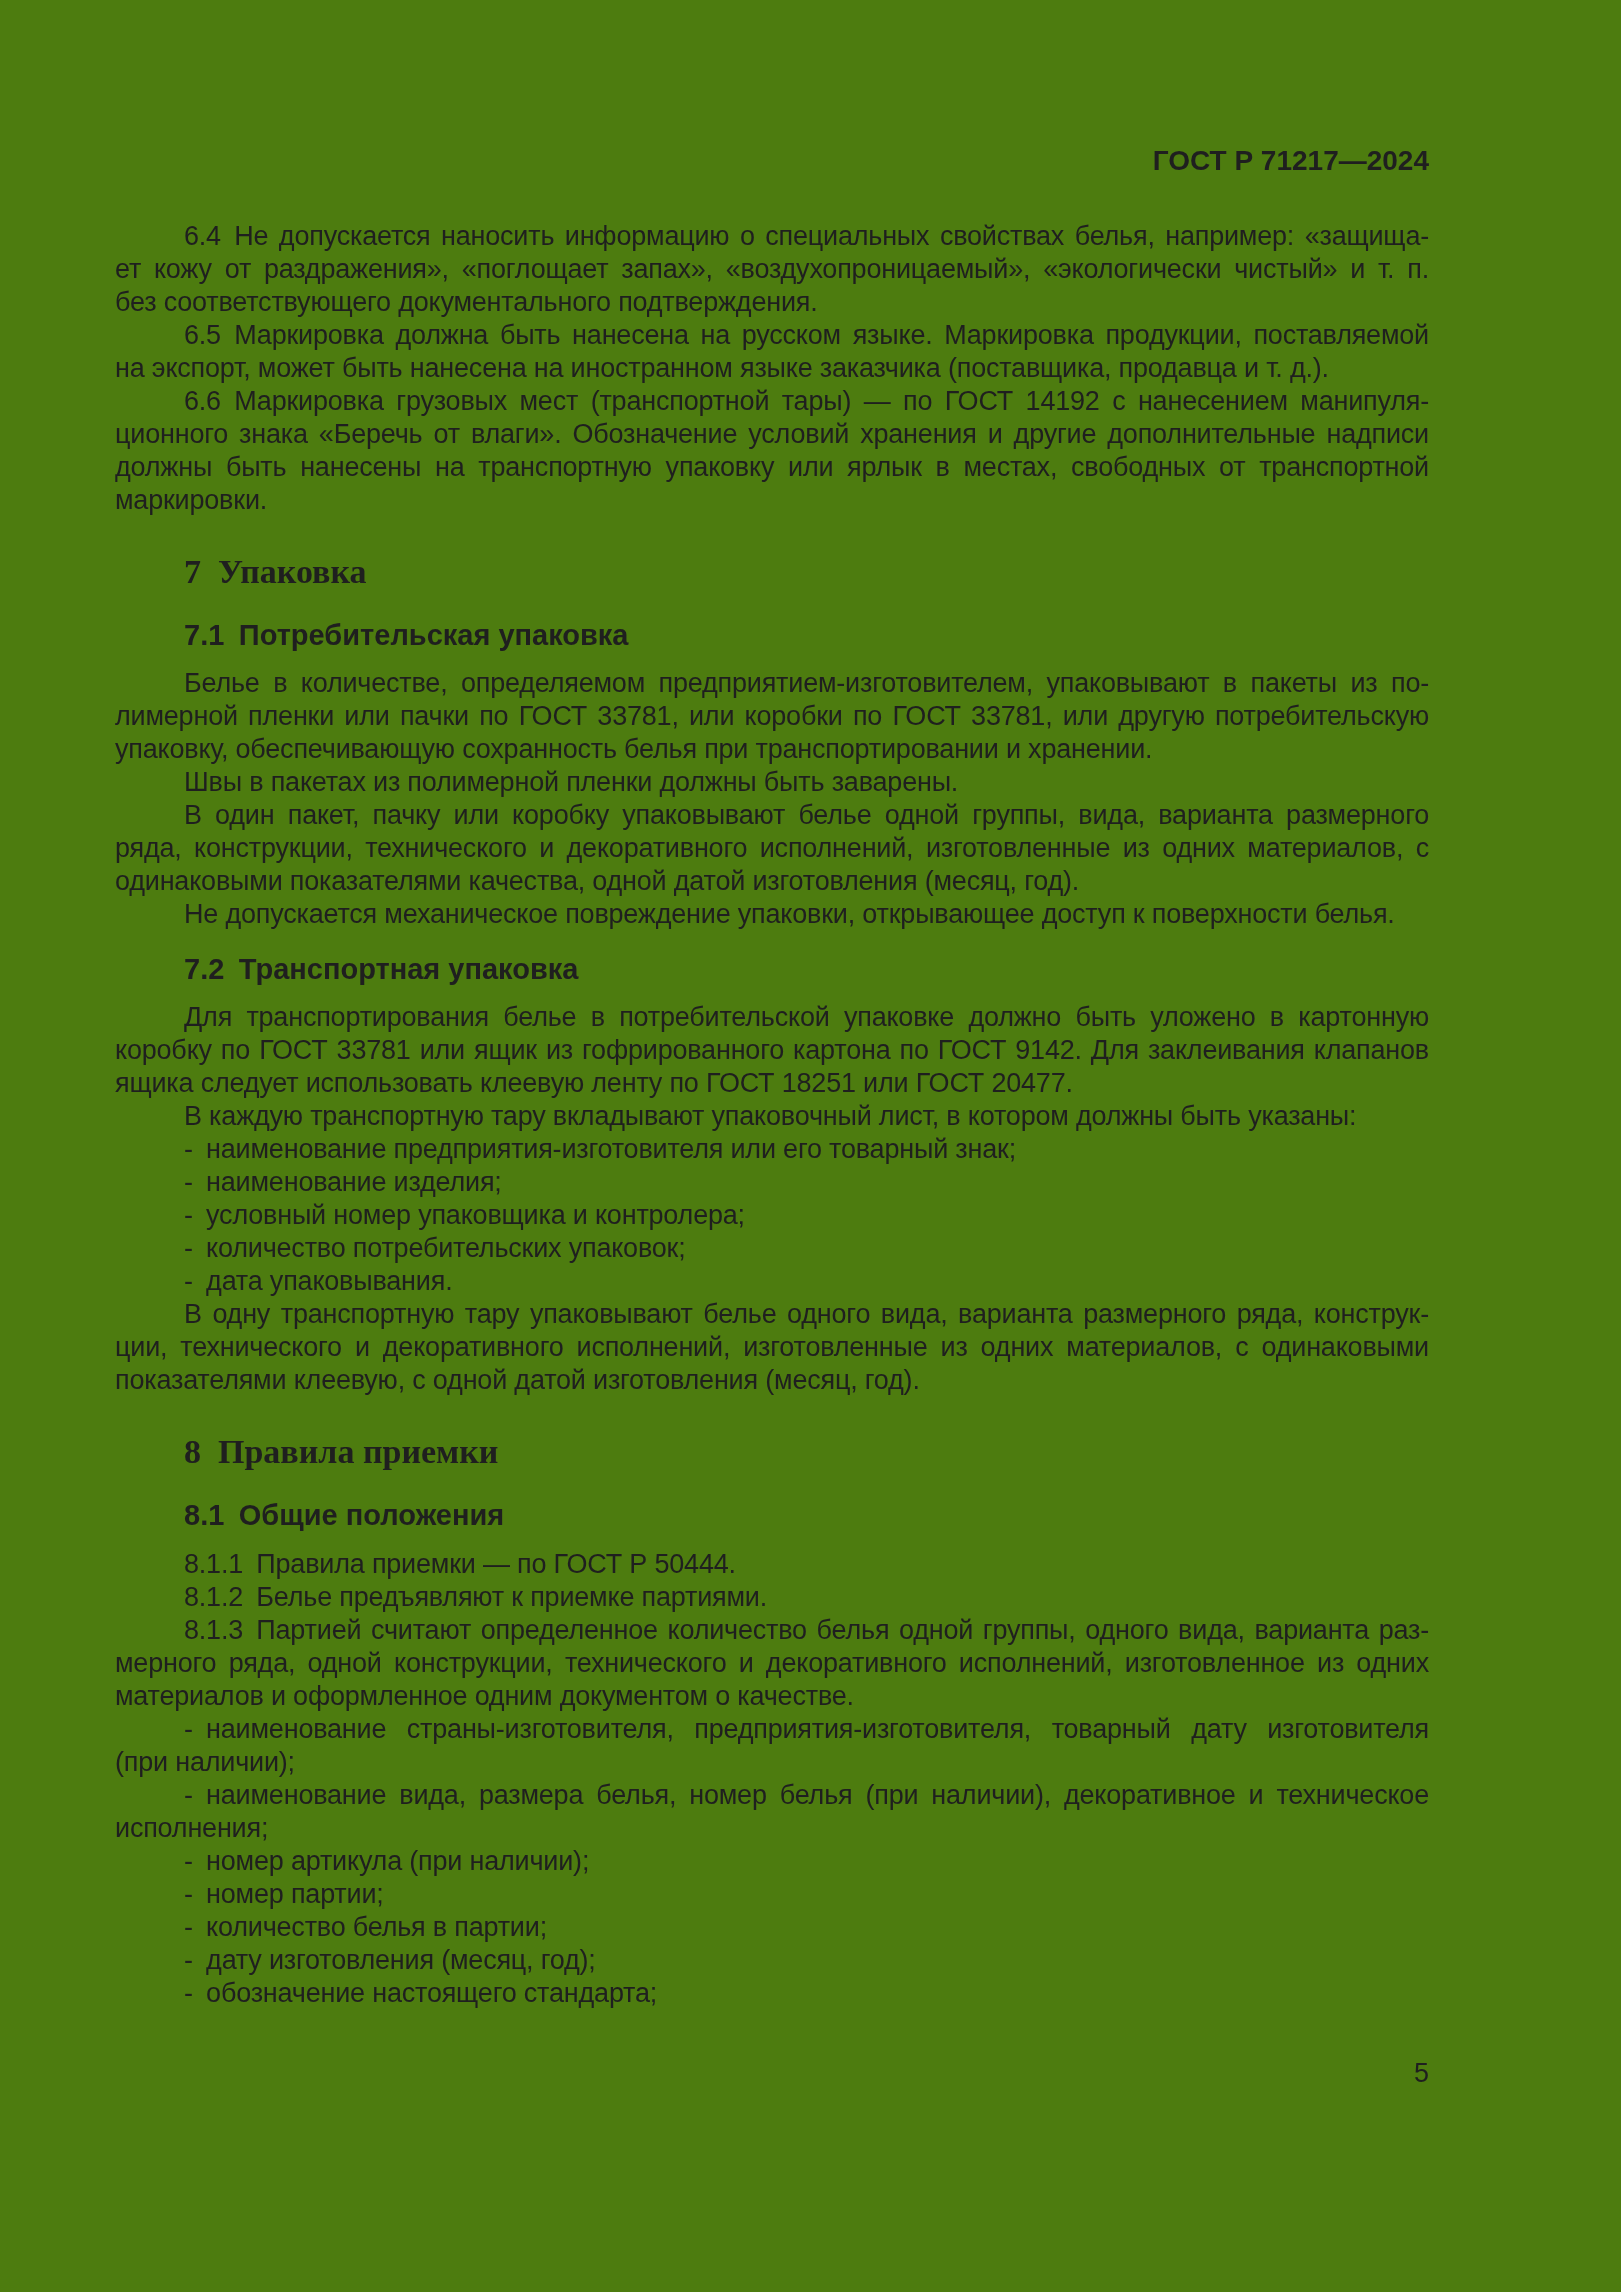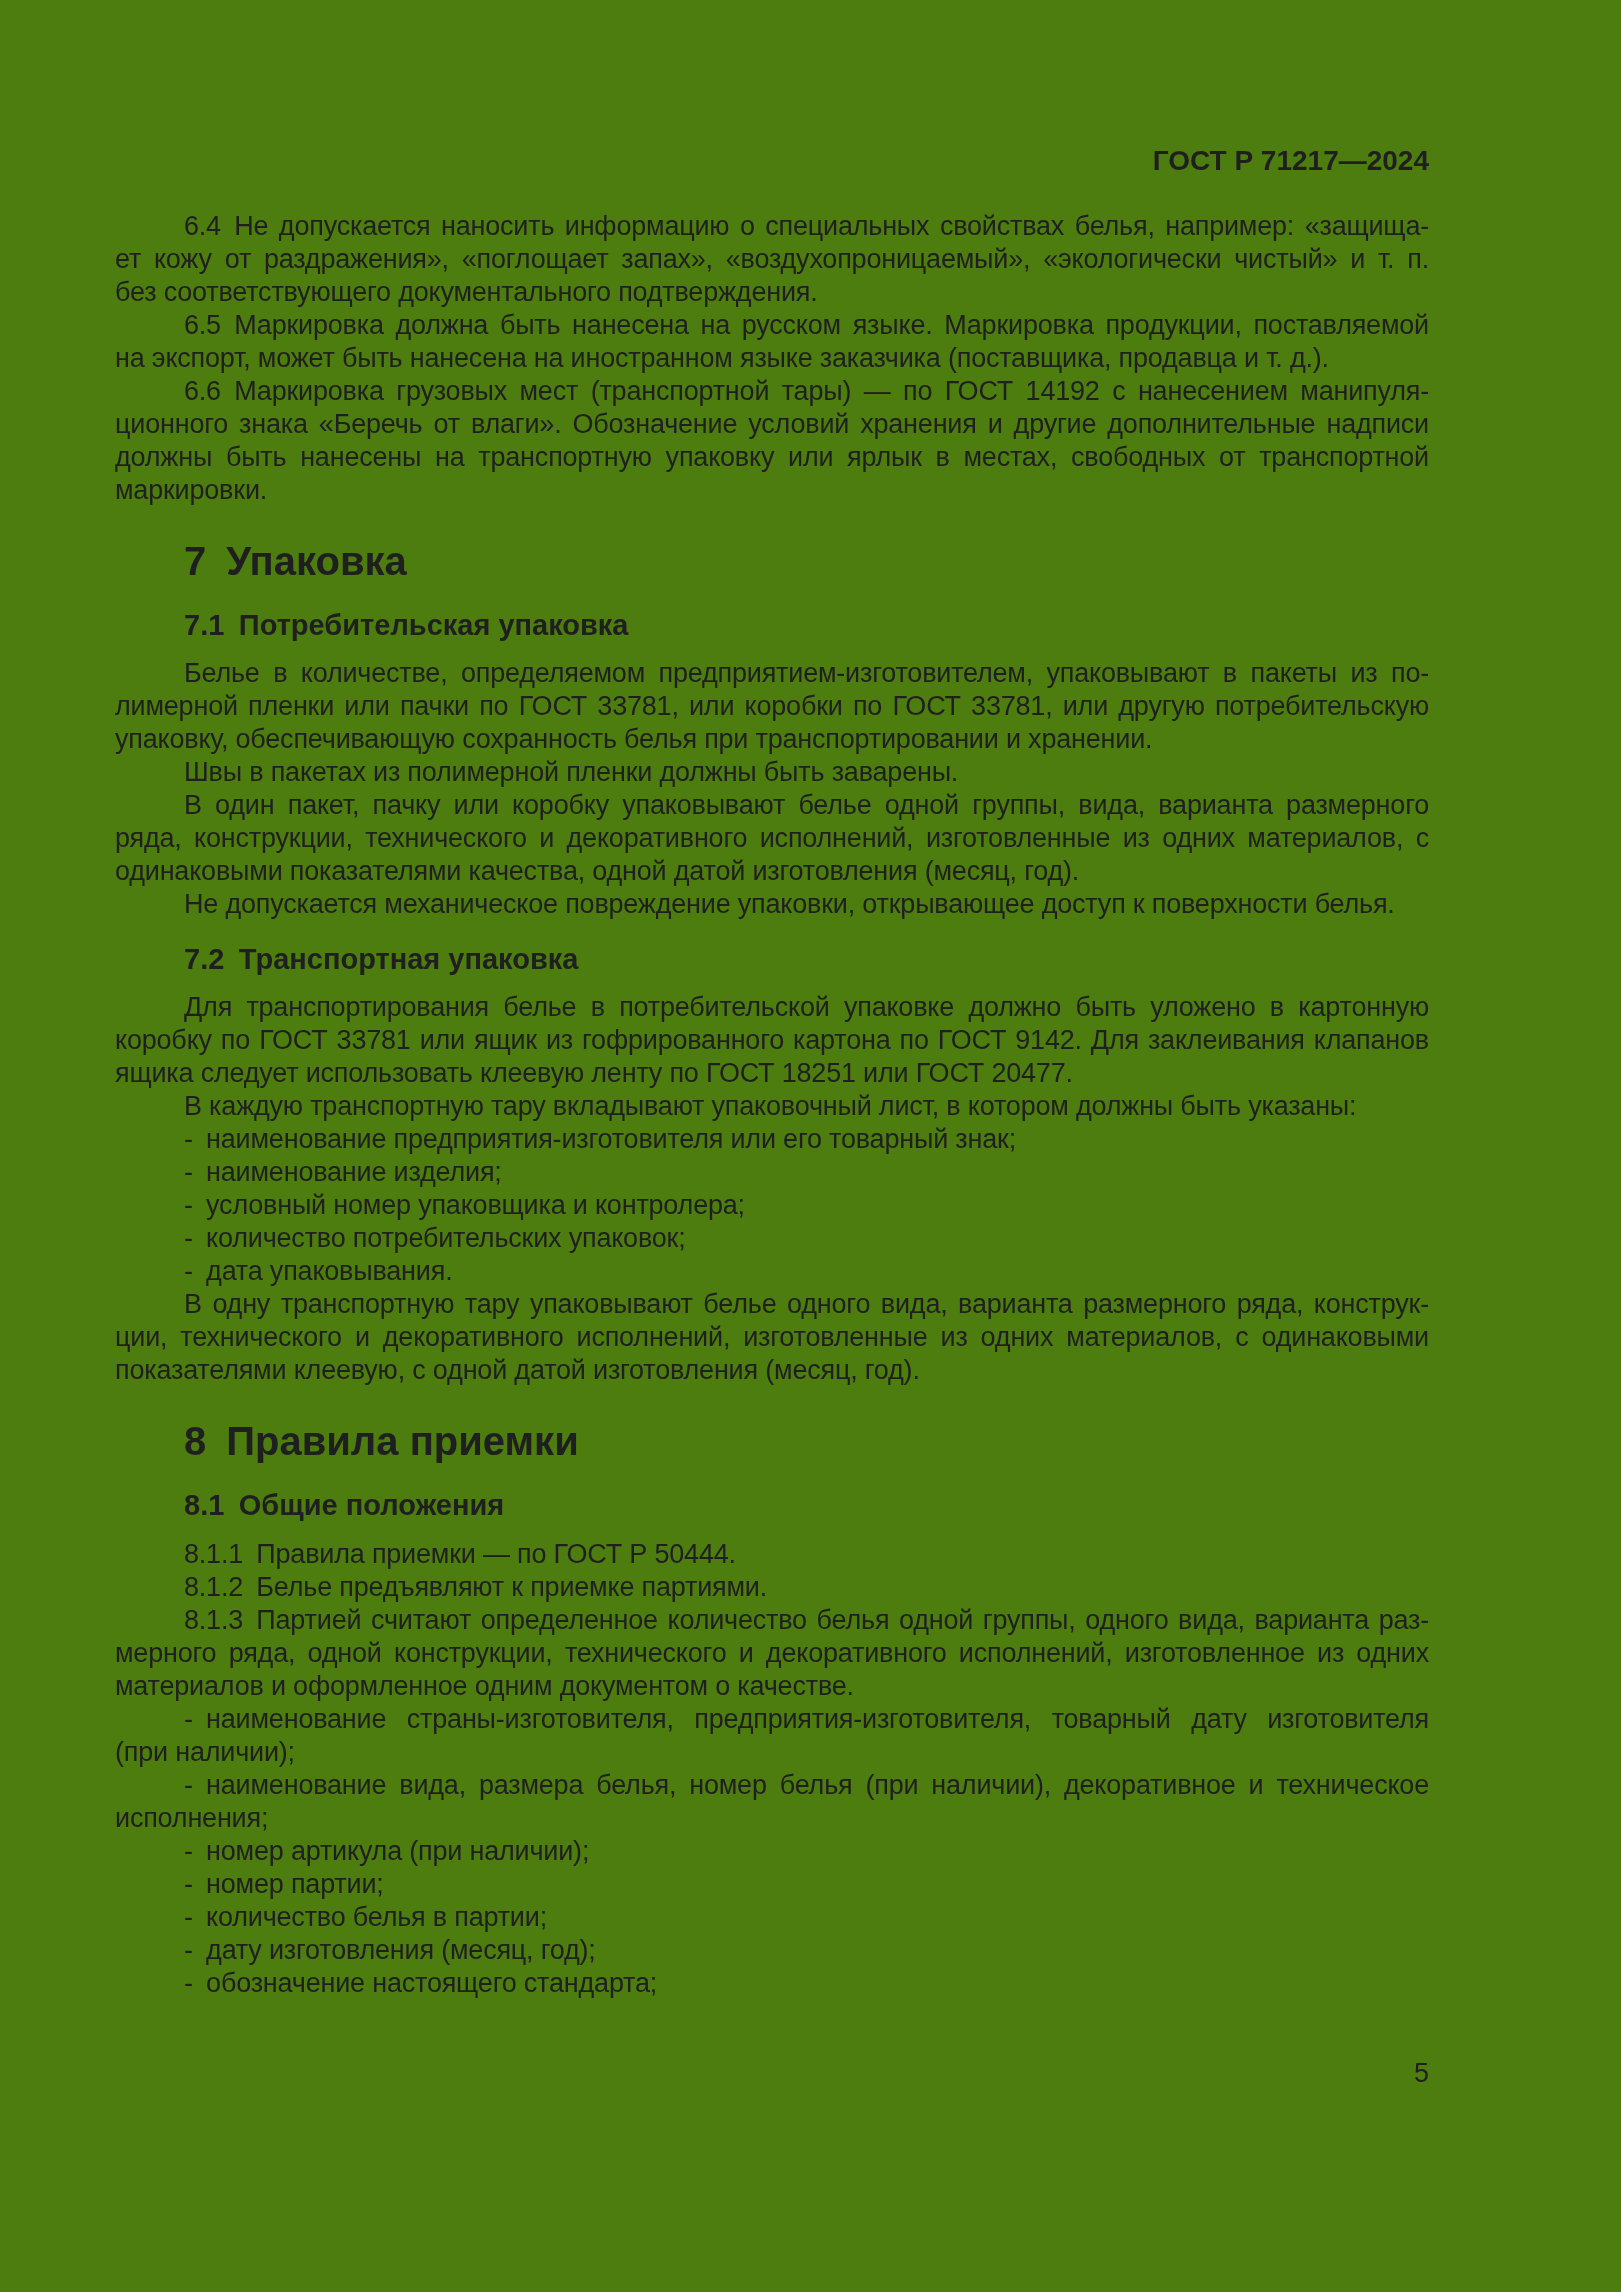--- a/index.html
+++ b/index.html
@@ -17,39 +17,40 @@
     top: 144px;
     left: 115px;
     width: 1314px;
     text-align: right;
     font-size: 28px;
     font-weight: bold;
     line-height: 33px;
   }
   .doc-body {
     position: absolute;
-    top: 210px;
+    top: 220px;
     left: 115px;
     width: 1314px;
     font-size: 27px;
     line-height: 33px;
     letter-spacing: -0.2px;
   }
   .para { margin: 0; }
   .line { height: 33px; overflow: hidden; }
   .jl { text-align: justify; }
   .jl::after { content: ""; display: inline-block; width: 100%; height: 0; }
   .ind { text-indent: 69px; }
   .h1 {
-    font-size: 40px;
+    font-size: 34px;
     font-weight: bold;
     line-height: 43px;
     margin: 33px 0 23.5px;
     padding-left: 69px;
     letter-spacing: 0;
+    font-family: Liberation Serif, serif;
   }
   .h2 {
     font-size: 29px;
     font-weight: bold;
     line-height: 37px;
     margin: 19.6px 0 13.7px;
     padding-left: 69px;
     letter-spacing: 0;
   }
   .page-num {

